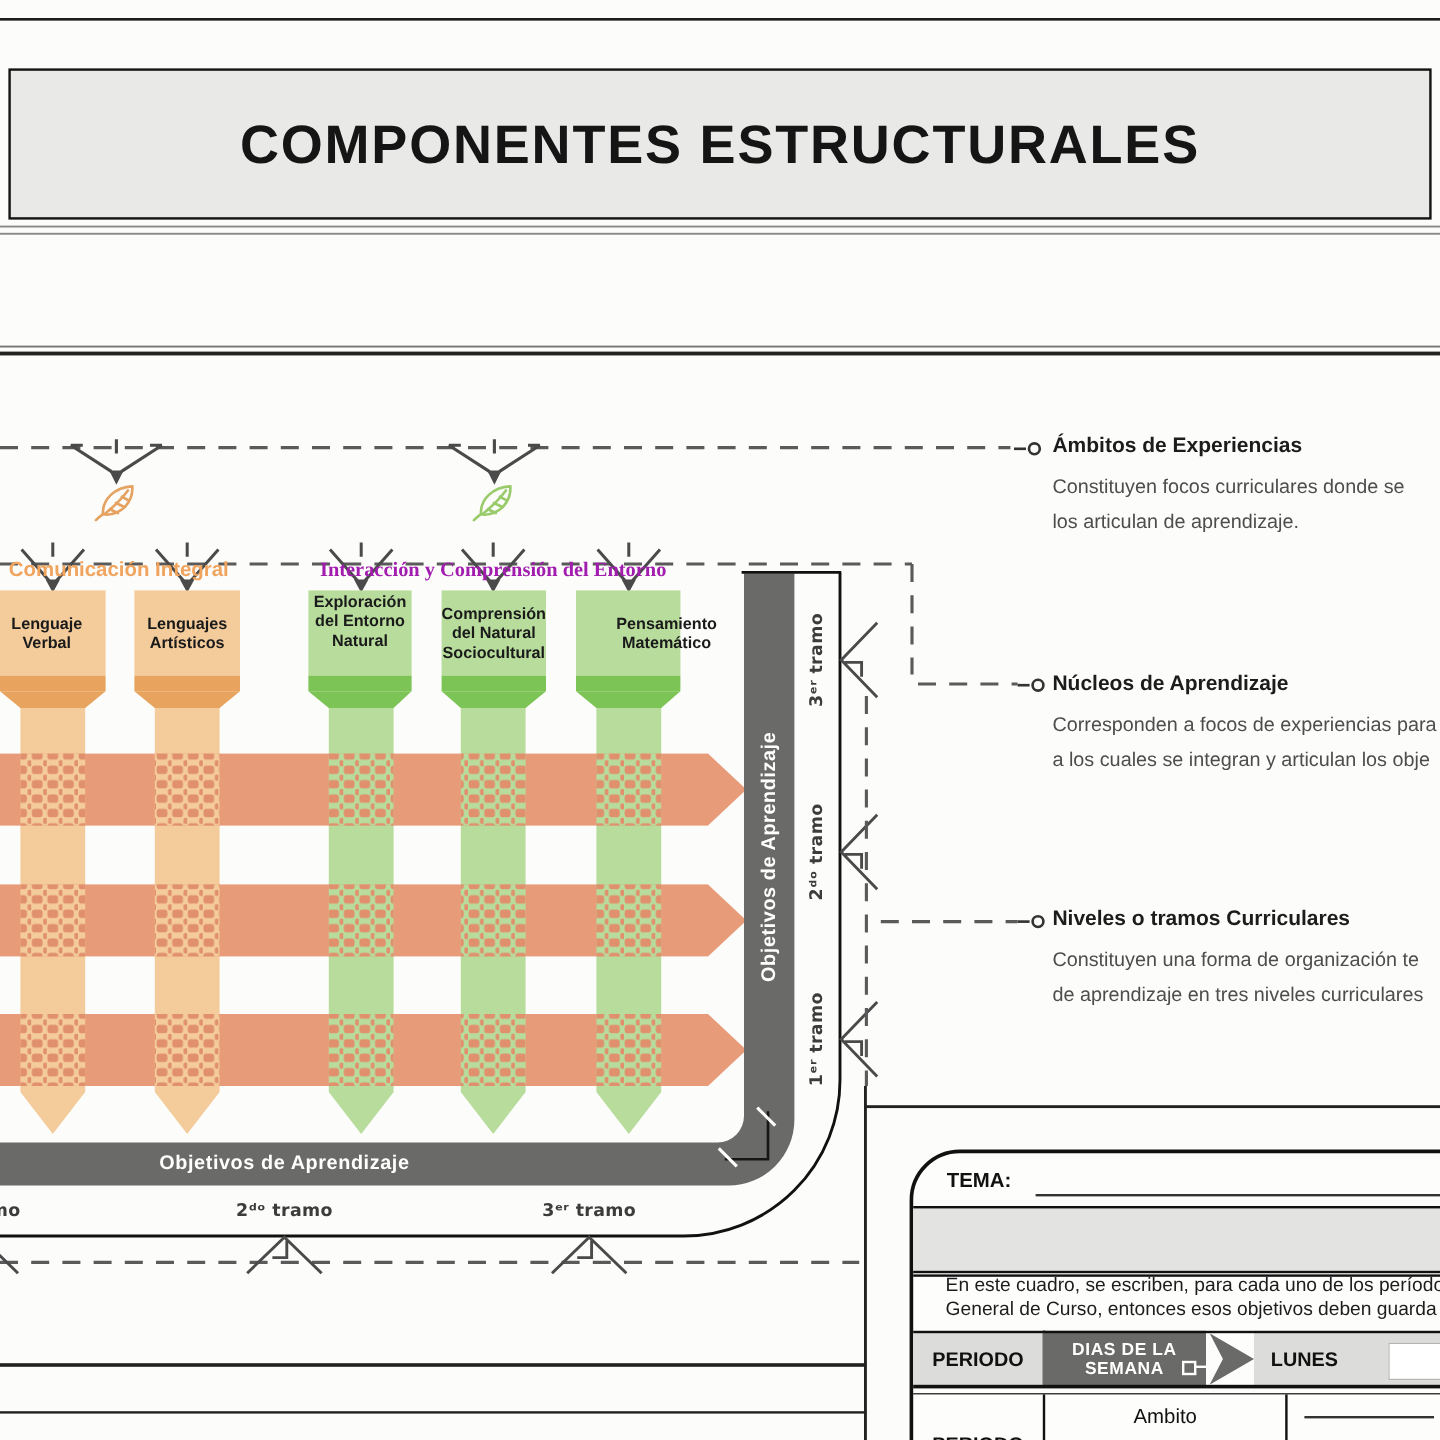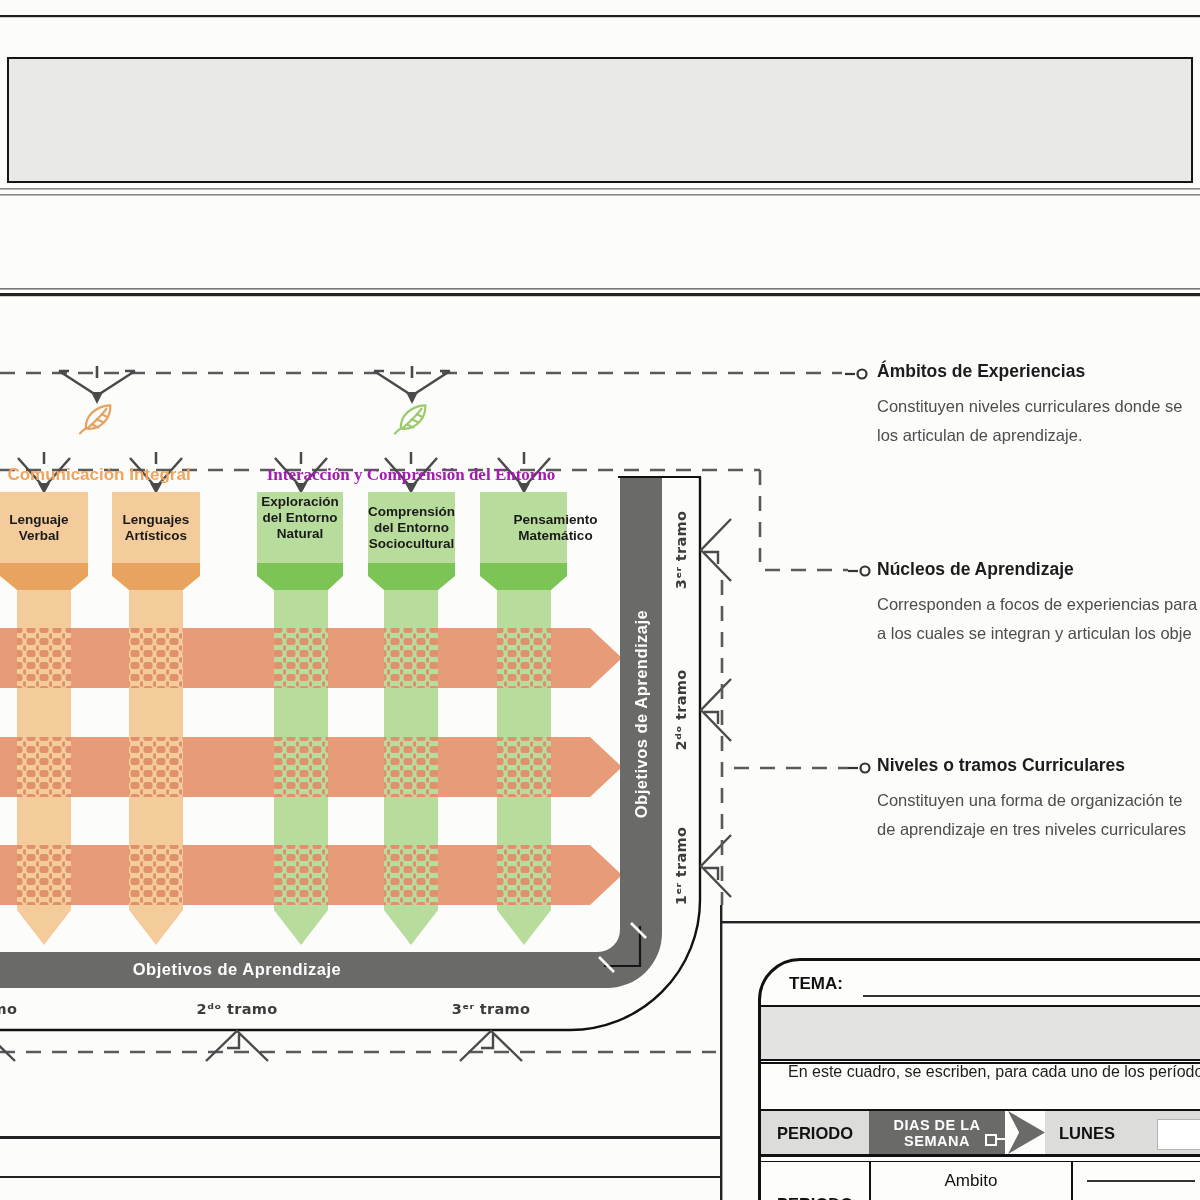--- a/index.html
+++ b/index.html
@@ -268,70 +268,72 @@
     <line x1="845" y1="374" x2="855" y2="374"></line>
       <circle cx="862" cy="374" r="4.5"></circle>
     <line x1="848" y1="571" x2="858" y2="571"></line>
       <circle cx="865" cy="571" r="4.5"></circle>
     <line x1="848" y1="768" x2="858" y2="768"></line>
       <circle cx="865" cy="768" r="4.5"></circle>
   </g>
 </svg>
 
 <div class="title-box">
+  <div class="title-line">COMPONENTES ESTRUCTURALES</div>
 </div>
 
 <div class="txt ambito-title ambito-orange" style="left:99px;top:440px;">Comunicación Integral</div>
 <div class="txt ambito-title ambito-green" style="left:411px;top:440px;">Interacción y Comprensión del Entorno</div>
 
 <div class="nucleo-label" style="left:0;top:492px;width:78px;height:71px;">Lenguaje
 Verbal</div>
 <div class="nucleo-label" style="left:112px;top:492px;width:88px;height:71px;">Lenguajes
 Artísticos</div>
 <div class="nucleo-label" style="left:257px;top:492px;width:86px;height:51px;">Exploración
 del Entorno
 Natural</div>
 <div class="nucleo-label" style="left:368px;top:492px;width:87px;height:71px;">Comprensión
-del Entorno
+del Natural
 Sociocultural</div>
 <div class="nucleo-label" style="left:503px;top:492px;width:105px;height:71px;">Pensamiento
 Matemático</div>
 
 <div class="txt rot obj-text" style="left:511px;top:704px;width:260px;height:20px;">Objetivos de Aprendizaje</div>
 
 <div class="txt center-text obj-text" style="left:87px;top:959px;width:300px;height:20px;">Objetivos de Aprendizaje</div>
 
 <div class="txt rot tramo" style="left:636px;top:540px;width:90px;height:20px;">3ᵉʳ tramo</div>
 <div class="txt rot tramo" style="left:636px;top:700px;width:90px;height:20px;">2ᵈᵒ tramo</div>
 <div class="txt rot tramo" style="left:636px;top:856px;width:90px;height:20px;">1ᵉʳ tramo</div>
 
 <div class="txt center-text tramo" style="left:-77px;top:1000px;width:110px;height:18px;">1ᵉʳ tramo</div>
 <div class="txt center-text tramo" style="left:182px;top:1000px;width:110px;height:18px;">2ᵈᵒ tramo</div>
 <div class="txt center-text tramo" style="left:436px;top:1000px;width:110px;height:18px;">3ᵉʳ tramo</div>
 
 <div class="txt legend-title" style="left:877px;top:361px;">Ámbitos de Experiencias</div>
-<div class="txt legend-line" style="left:877px;top:397px;">Constituyen niveles curriculares donde se</div>
+<div class="txt legend-line" style="left:877px;top:397px;">Constituyen focos curriculares donde se</div>
 <div class="txt legend-line" style="left:877px;top:426px;">los articulan de aprendizaje.</div>
 
 <div class="txt legend-title" style="left:877px;top:559px;">Núcleos de Aprendizaje</div>
 <div class="txt legend-line" style="left:877px;top:595px;">Corresponden a focos de experiencias para</div>
 <div class="txt legend-line" style="left:877px;top:624px;">a los cuales se integran y articulan los obje</div>
 
 <div class="txt legend-title" style="left:877px;top:755px;">Niveles o tramos Curriculares</div>
 <div class="txt legend-line" style="left:877px;top:791px;">Constituyen una forma de organización te</div>
 <div class="txt legend-line" style="left:877px;top:820px;">de aprendizaje en tres niveles curriculares</div>
 
 <div class="planner">
   <div class="tema-label">TEMA:</div>
   <div class="tema-line"></div>
 
   <div class="gray-band"></div>
   <div class="gray-band-underline"></div>
 
   <div class="intro-line" style="top:102px;">En este cuadro, se escriben, para cada uno de los períodos</div>
+  <div class="intro-line" style="top:122px;">General de Curso, entonces esos objetivos deben guarda</div>
 
   <div class="cell cell-periodo">
     <span>PERIODO</span>
   </div>
   <div class="cell cell-dias">
     <span>DIAS DE LA</span>
     <span>SEMANA</span>
     <span class="dias-square"></span>
     <span class="dias-dash"></span>
   </div>

